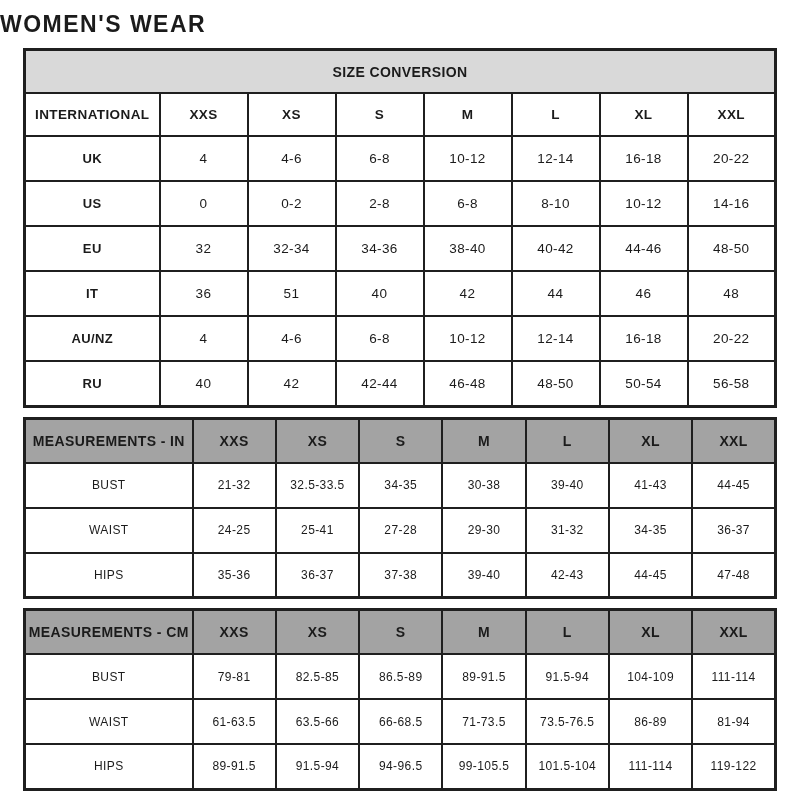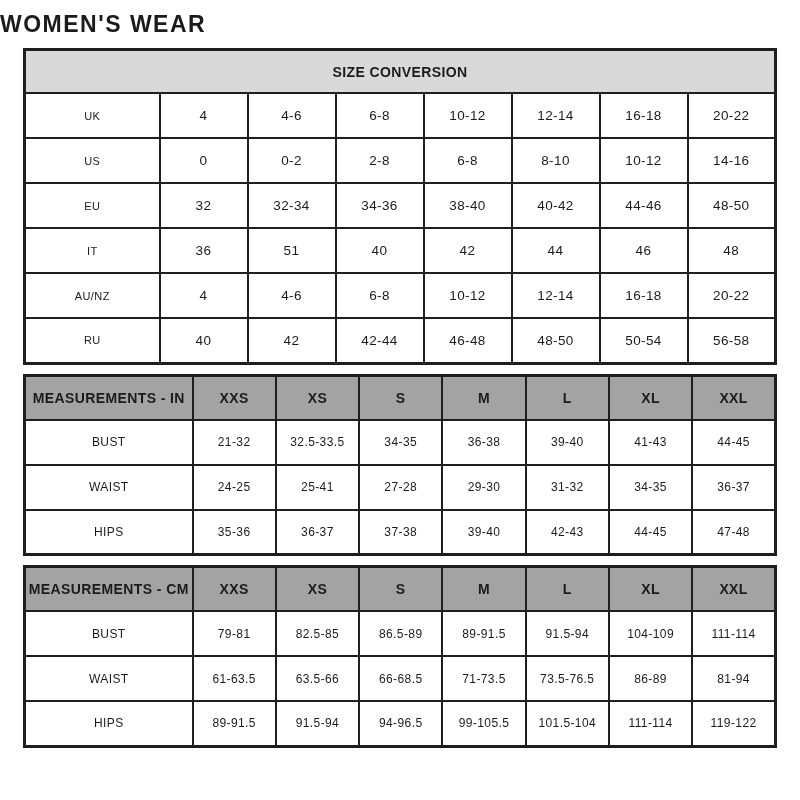--- a/index.html
+++ b/index.html
@@ -52,22 +52,22 @@
     height: 42px;
   }
   
   .white-head {
     background: #ffffff;
     font-weight: 600;
     font-size: 13.5px;
     height: 41px;
   }
   .row-label {
-    font-weight: 400;
-    font-size: 11px;
+    font-weight: 700;
+    font-size: 13px;
   }
   .value-cell {
     font-weight: 500;
     font-size: 13.5px;
   }
   tr.data-row { height: 45px; }
   
   table.meas .row-label { font-weight: 400; font-size: 12px; }
   table.meas .value-cell { font-size: 12px; }
 </style>
@@ -84,20 +84,30 @@
         <col>
         <col>
         <col>
         <col>
         <col>
         <col>
       </colgroup>
       <tbody>
         <tr>
           <td colspan="8" class="band-cell">SIZE CONVERSION</td>
+        </tr>
+        <tr>
+          <th class="white-head">INTERNATIONAL</th>
+          <th class="white-head">XXS</th>
+          <th class="white-head">XS</th>
+          <th class="white-head">S</th>
+          <th class="white-head">M</th>
+          <th class="white-head">L</th>
+          <th class="white-head">XL</th>
+          <th class="white-head">XXL</th>
         </tr>
         <tr class="data-row">
           <td class="row-label">UK</td>
           <td class="value-cell">4</td>
           <td class="value-cell">4-6</td>
           <td class="value-cell">6-8</td>
           <td class="value-cell">10-12</td>
           <td class="value-cell">12-14</td>
           <td class="value-cell">16-18</td>
           <td class="value-cell">20-22</td>
@@ -175,21 +185,21 @@
           <th class="gray-head">M</th>
           <th class="gray-head">L</th>
           <th class="gray-head">XL</th>
           <th class="gray-head">XXL</th>
         </tr>
         <tr class="data-row">
           <td class="row-label">BUST</td>
           <td class="value-cell">21-32</td>
           <td class="value-cell">32.5-33.5</td>
           <td class="value-cell">34-35</td>
-          <td class="value-cell">36-38</td>
+          <td class="value-cell">30-38</td>
           <td class="value-cell">39-40</td>
           <td class="value-cell">41-43</td>
           <td class="value-cell">44-45</td>
         </tr>
         <tr class="data-row">
           <td class="row-label">WAIST</td>
           <td class="value-cell">24-25</td>
           <td class="value-cell">25-41</td>
           <td class="value-cell">27-28</td>
           <td class="value-cell">29-30</td>

